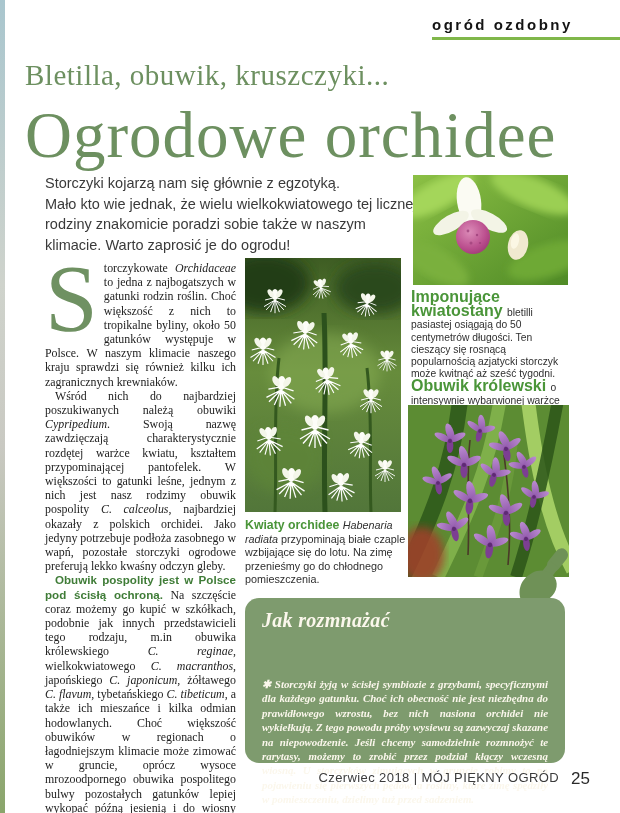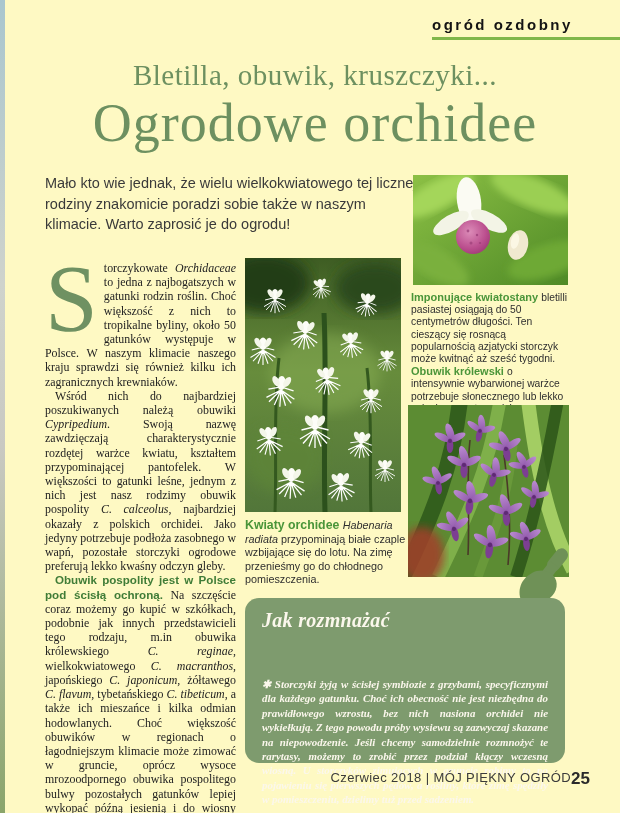--- a/index.html
+++ b/index.html
@@ -1,28 +1,28 @@
 <!DOCTYPE html>
 <html lang="pl"><head>
 <meta charset="utf-8">
 <style>
   html,body{margin:0;padding:0;background:#e9e9e9;}
-  .page{position:relative;width:620px;height:813px;background:#fef9c3;overflow:hidden;
+  .page{position:relative;width:620px;height:813px;background:#ffffff;overflow:hidden;
         font-family:"Liberation Sans",sans-serif;color:#1e1e1e;margin:0 auto;}
   .edge-strip{position:absolute;left:0;top:0;width:5px;height:813px;
     background:linear-gradient(180deg,#a9c6ce 0%,#cfd3cc 35%,#c9c9c2 55%,#8aa56b 100%);}
   
   .section-header{position:absolute;left:432px;top:16px;width:188px;
     font-size:15px;font-weight:700;letter-spacing:2.5px;color:#141414;}
   .section-underline{position:absolute;left:432px;top:37px;width:188px;height:3px;background:#80b74a;}
   
-  .titlebox{position:absolute;left:25px;top:58px;width:580px;text-align:center;
+  .titlebox{position:absolute;left:25px;top:58px;width:580px;text-align:left;
     font-family:"Liberation Serif",serif;color:#6d9060;}
   .kicker{font-size:29px;line-height:34px;letter-spacing:.5px;}
-  .maintitle{font-size:54px;line-height:58px;letter-spacing:1px;margin-top:2px;}
+  .maintitle{font-size:65px;line-height:58px;letter-spacing:1px;margin-top:14px;}
   
   .intro{position:absolute;left:45px;top:173px;width:400px;
     font-size:14.5px;line-height:20.5px;color:#3a3a3a;}
   
   .colL{position:absolute;left:45px;top:261px;width:191px;
     font-family:"Liberation Serif",serif;font-size:11.9px;line-height:14.2px;
     text-align:justify;color:#222;}
   .colL p{margin:0 0 0 0;}
   .colL p + p{text-indent:10px;margin-top:0;}
   .dropcap{float:left;font-family:"Liberation Serif",serif;font-weight:400;
@@ -34,48 +34,49 @@
   .photo svg{display:block;width:100%;height:100%;}
   .ph-mid{left:245px;top:258px;width:156px;height:254px;}
   .ph-r1{left:413px;top:175px;width:155px;height:110px;}
   .ph-r2{left:408px;top:405px;width:161px;height:172px;}
   
   .cap{color:#2f2f2f;}
   .cap .lead{font-weight:700;color:#4a9539;}
   .cap-mid{position:absolute;left:245px;top:519px;width:176px;font-size:10.8px;line-height:13.6px;}
   .cap-mid .lead{font-size:12.3px;}
   .cap-right{position:absolute;left:411px;top:291px;width:158px;font-size:10.3px;line-height:12.2px;}
-  .cap-right .lead{font-size:11px;}
+  .cap-right .lead{font-size:16px;}
   
   .greenbox{position:absolute;left:245px;top:598px;width:320px;height:165px;
     background:#7e9b6e;border-radius:14px;box-sizing:border-box;padding:11px 17px 0 17px;
     color:#fbf7ec;font-family:"Liberation Serif",serif;font-style:italic;}
   .greenbox h2{margin:0 0 3px 0;font-size:20px;line-height:23px;font-weight:700;letter-spacing:.3px;}
   .greenbox .boxtext{font-size:10.9px;line-height:14.4px;text-align:justify;font-weight:700;margin-top:45px;}
   .trowel{position:absolute;left:512px;top:548px;width:62px;height:62px;}
   
   .footer{position:absolute;left:290px;top:769px;width:300px;text-align:right;color:#3b3b3b;}
   .footer .issue{font-size:13px;font-weight:400;letter-spacing:.4px;vertical-align:2px;}
-  .footer .pnum{font-size:17px;font-weight:700;margin-left:0;color:#2a2a2a;}
+  .footer .pnum{font-size:17px;font-weight:400;margin-left:12px;color:#2a2a2a;}
 </style>
 </head>
 <body>
 
 <div class="page">
   <div class="edge-strip"></div>
 
   <div class="section-header">ogród ozdobny</div>
   <div class="section-underline"></div>
 
   <div class="titlebox">
     <div class="kicker">Bletilla, obuwik, kruszczyki...</div>
     <div class="maintitle">Ogrodowe orchidee</div>
   </div>
 
   <div class="intro">
+    <div>Storczyki kojarzą nam się głównie z egzotyką.</div>
     <div>Mało kto wie jednak, że wielu wielkokwiatowego tej licznej</div>
     <div>rodziny znakomicie poradzi sobie także w naszym</div>
     <div>klimacie. Warto zaprosić je do ogrodu!</div>
   </div>
 
   <div class="colL">
     <p><span class="dropcap">S</span><span>torczykowate </span><span class="ital">Orchidaceae</span><span> to jedna z najbogatszych w gatunki rodzin roślin. Choć większość z nich to tropikalne byliny, około 50 gatunków występuje w Polsce. W naszym klimacie naszego kraju sprawdzi się również kilku ich zagranicznych krewniaków.</span></p>
     <p><span>Wśród nich do najbardziej poszukiwanych należą obuwiki </span><span class="ital">Cypripedium</span><span>. Swoją nazwę zawdzięczają charakterystycznie rozdętej warżce kwiatu, kształtem przypominającej pantofelek. W większości to gatunki leśne, jednym z nich jest nasz rodzimy obuwik pospolity </span><span class="ital">C. calceolus</span><span>, najbardziej okazały z polskich orchidei. Jako jedyny potrzebuje podłoża zasobnego w wapń, pozostałe storczyki ogrodowe preferują lekko kwaśny odczyn gleby.</span></p>
     <p><span class="greenlead">Obuwik pospolity jest w Polsce pod ścisłą ochroną.</span><span> Na szczęście coraz możemy go kupić w szkółkach, podobnie jak innych przedstawicieli tego rodzaju, m.in obuwika królewskiego </span><span class="ital">C. reginae</span><span>, wielkokwiatowego </span><span class="ital">C. macranthos</span><span>, japońskiego </span><span class="ital">C. japonicum</span><span>, żółtawego </span><span class="ital">C. flavum</span><span>, tybetańskiego </span><span class="ital">C. tibeticum</span><span>, a także ich mieszańce i kilka odmian hodowlanych. Choć większość obuwików w regionach o łagodniejszym klimacie może zimować w gruncie, oprócz wysoce mrozoodpornego obuwika pospolitego bulwy pozostałych gatunków lepiej wykopać późną jesienią i do wiosny przechować w chłodnym miejscu. </span></p>
   </div>

